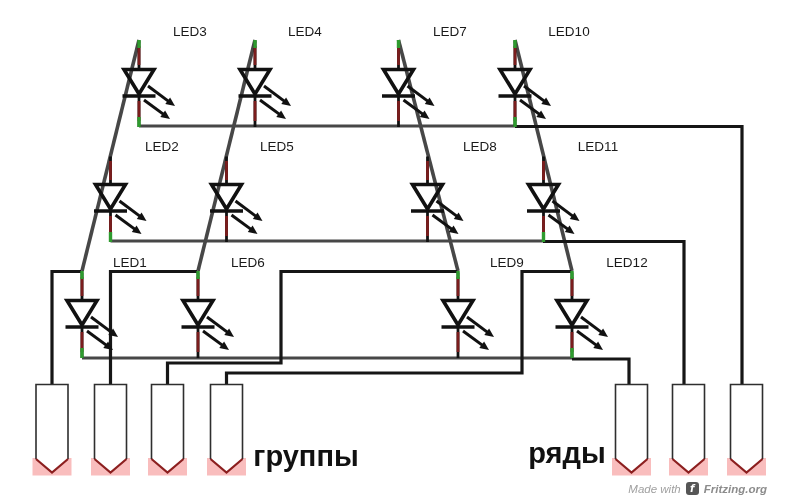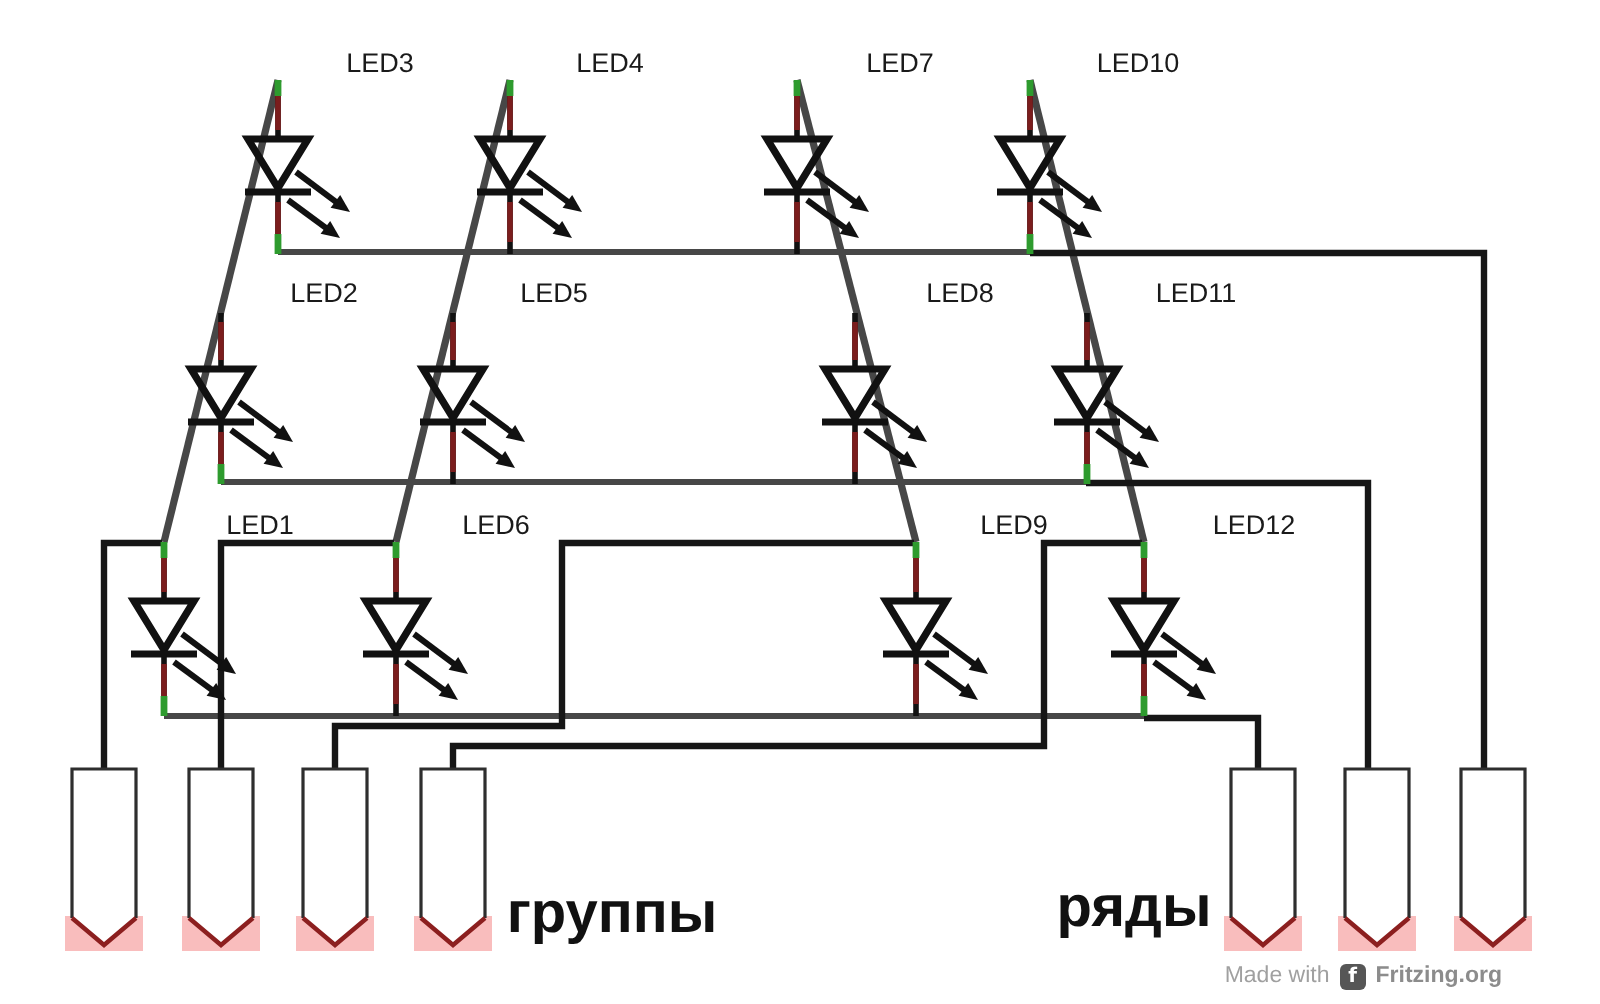--- a/index.html
+++ b/index.html
@@ -1,22 +1,22 @@
 <!DOCTYPE html>
 <html><head>
 <meta charset="utf-8">
 <style>
   html,body{margin:0;padding:0;background:#ffffff;}
   .stage{position:relative;width:800px;height:502px;background:#ffffff;overflow:hidden;
          font-family:"Liberation Sans",sans-serif;}
   svg{display:block;}
   .led-label{font-family:"Liberation Sans",sans-serif;font-size:13.5px;fill:#1a1a1a;}
   .caption{font-family:"Liberation Sans",sans-serif;font-size:29px;font-weight:bold;fill:#111;}
-  .watermark{position:absolute;right:49px;bottom:7px;display:flex;
-             gap:5px;font-size:11.5px;color:#a0a0a0;}
+  .watermark{position:absolute;right:33px;bottom:7px;display:flex;align-items:center;
+             gap:5px;font-size:11.5px;color:#a0a0a0;font-style:italic;}
   .watermark .brand{font-weight:bold;color:#8c8c8c;}
   .fz-logo{display:inline-flex;align-items:center;justify-content:center;width:13px;height:13px;
            background:#565656;border-radius:3px;color:#fff;font-size:10px;font-weight:bold;
            font-family:"DejaVu Sans",sans-serif;line-height:13px;}
 </style>
 </head>
 <body>
 
 <div class="stage">
   <svg id="schem" width="800" height="502" viewBox="0 0 800 502">

